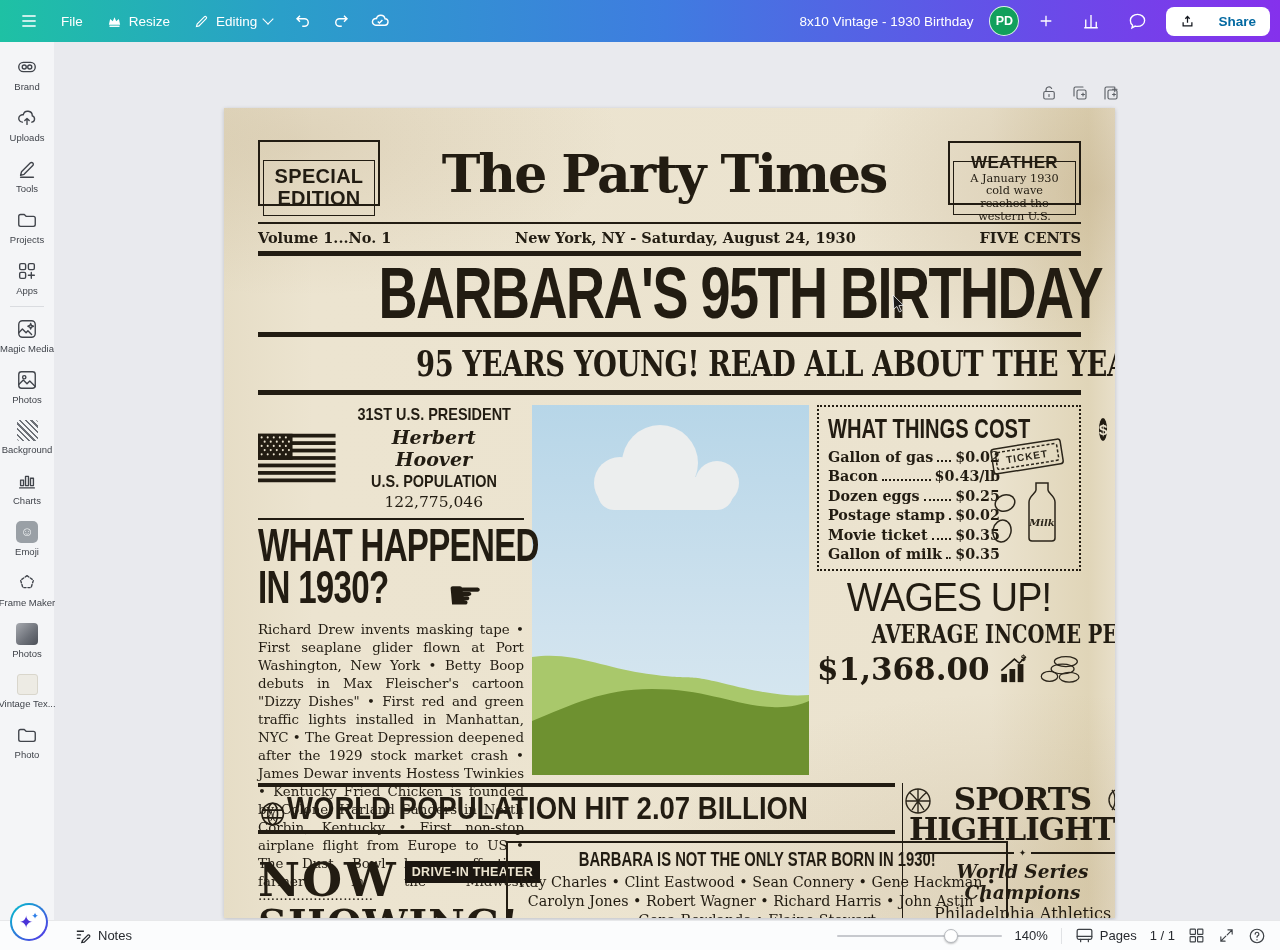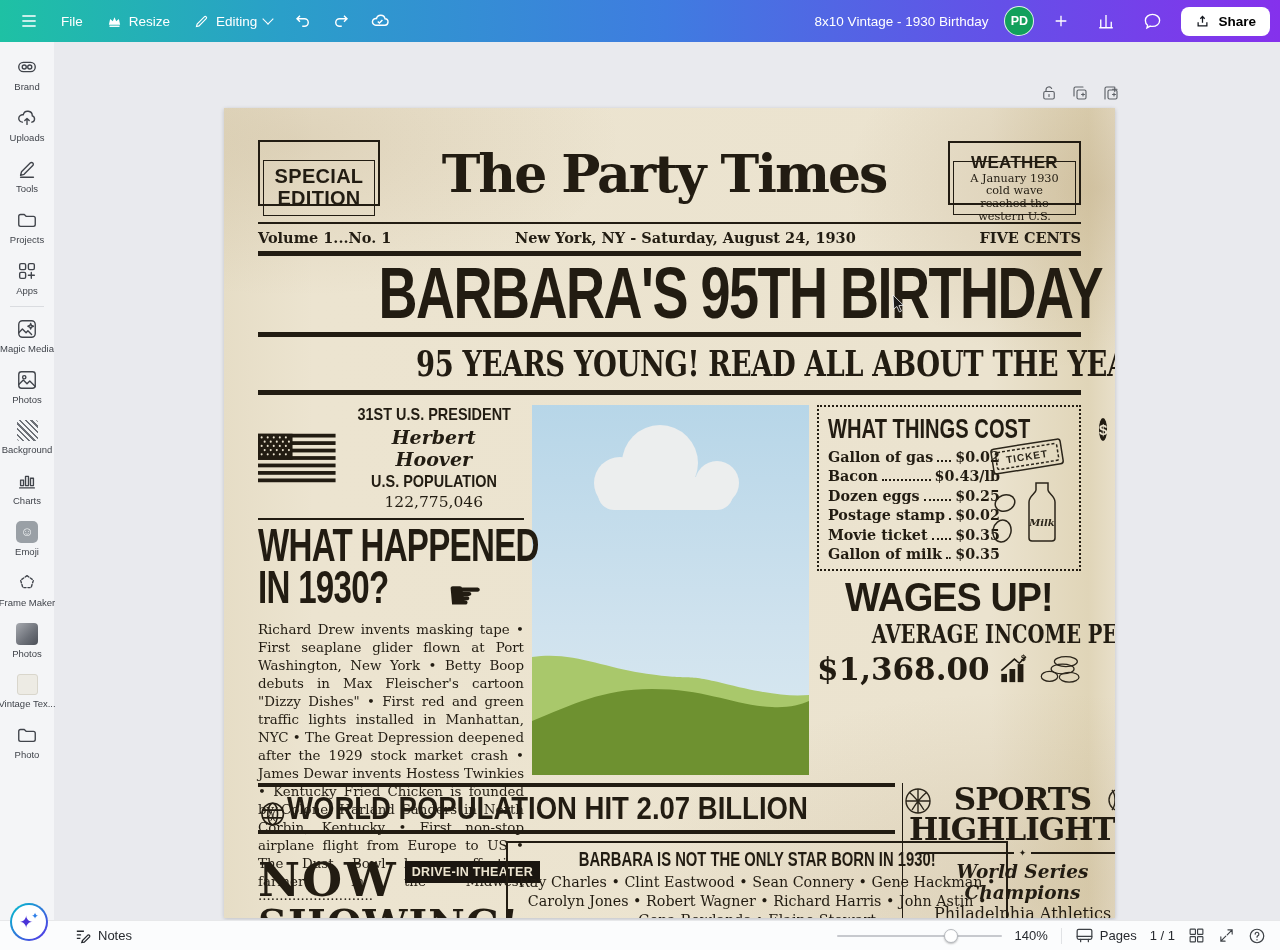--- a/index.html
+++ b/index.html
@@ -9,21 +9,21 @@
   .topbar{position:absolute;top:0;left:0;width:1280px;height:42px;display:flex;align-items:center;
     background:linear-gradient(90deg,#1ec1a4 0%,#2a9fc9 22%,#3f7ce0 52%,#6450e8 78%,#8531ec 100%);
     color:#fff;font-size:13.5px;padding:0 10px;gap:2px;z-index:40;}
   .tb-btn{display:flex;align-items:center;gap:7px;padding:6px 11px;border-radius:6px;cursor:pointer;white-space:nowrap;}
   .tb-btn svg{display:block}
   .tb-iconbtn{padding:6px 9px;}
   .tb-right{margin-left:auto;display:flex;align-items:center;gap:10px;}
   .doc-title{font-size:13.5px;margin-right:6px;}
   .avatar{width:30px;height:30px;border-radius:50%;background:#12a05c;display:flex;align-items:center;justify-content:center;
     font-weight:bold;font-size:12.5px;color:#fff;border:1.5px solid rgba(255,255,255,.85);}
-  .share-btn{background:#fff;color:#000000;border-radius:8px;padding:7px 14px;font-weight:bold;display:flex;align-items:flex-start;gap:8px;}
+  .share-btn{background:#fff;color:#0369a1;border-radius:8px;padding:7px 14px;font-weight:bold;display:flex;align-items:flex-start;gap:23px;}
   .chev{width:8px;height:8px;border-right:1.8px solid #fff;border-bottom:1.8px solid #fff;transform:rotate(45deg);margin-top:-4px;}
 
   
   .sidebar{position:absolute;top:42px;left:0;width:54px;bottom:30px;background:#f4f5f7;display:flex;flex-direction:column;
     align-items:center;padding-top:6px;z-index:30;}
   .sb-item{width:54px;display:flex;flex-direction:column;align-items:center;gap:3px;padding:7.5px 0;cursor:pointer;}
   .sb-item .lbl{font-size:9.5px;color:#40444b;white-space:nowrap;}
   .sb-item svg{stroke:#40444b;fill:none;stroke-width:1.5;stroke-linecap:round;stroke-linejoin:round;}
   .sb-div{width:34px;height:1px;background:#dadce0;margin:3px 0;}
   .hatch{width:21px;height:21px;border-radius:3px;background:repeating-linear-gradient(45deg,#6d7178 0 1.5px,#f4f5f7 1.5px 4px);}
@@ -118,21 +118,21 @@
 
   .house{margin-top:7px;}
   .house .dbox-in{flex-direction:row;gap:6px;padding:4px 6px;align-items:center;}
   .house-tx{flex:1;text-align:center;}
   .ht1{font-family:"Liberation Sans",sans-serif;font-weight:bold;font-size:16.5px;}
   .ht1 .cond{transform:scaleX(.82);}
   .ht2{font-style:italic;font-weight:bold;font-size:13.5px;margin:1px 0;}
   .ht3{font-weight:bold;font-style:italic;font-size:20px;}
 
   .wages{text-align:center;margin-top:6px;}
-  .wg1{font-family:"Liberation Sans",sans-serif;font-weight:bold;font-size:41px;line-height:1;}
+  .wg1{font-family:"Liberation Sans",sans-serif;font-weight:normal;font-size:41px;line-height:1;}
   .wg1 .cond{transform:scaleX(.92);letter-spacing:-1px;}
   .wg2{margin-top:1px;}
   .wg2 .cond{font-weight:bold;font-size:26px;transform:scaleX(.75);}
   .wg3{display:flex;align-items:center;justify-content:center;gap:8px;margin-top:2px;}
   .wg-amt{font-weight:bold;font-size:31px;}
 
   
   .bottom{display:flex;margin-top:8px;}
   .bl{width:637px;}
   .band{border-top:4.5px solid #221c12;border-bottom:4.5px solid #221c12;display:flex;align-items:flex-end;gap:2px;padding:3px 2px;}

